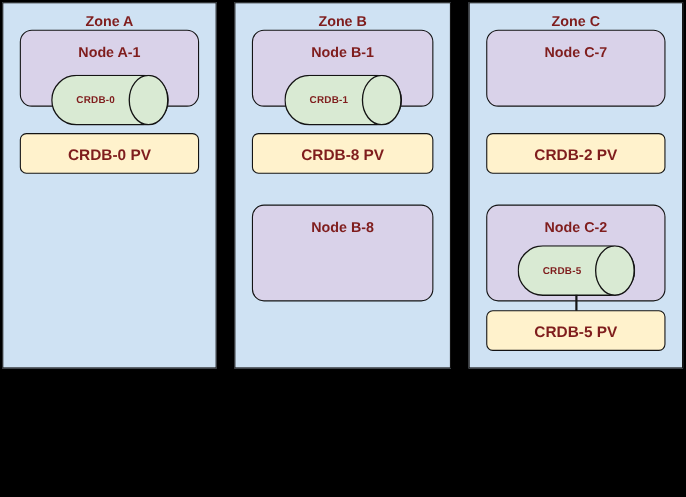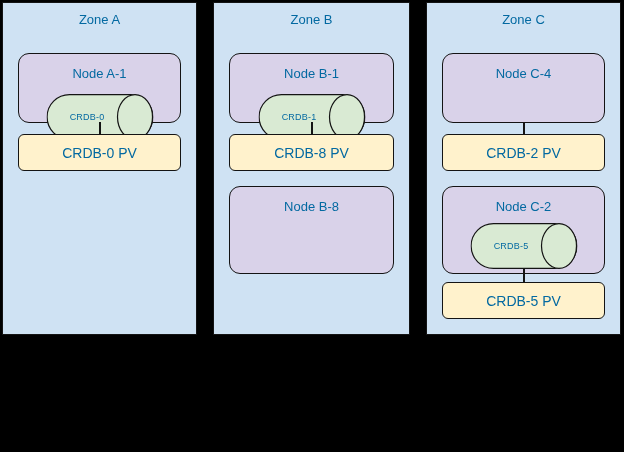--- a/index.html
+++ b/index.html
@@ -3,38 +3,38 @@
 <meta charset="utf-8">
 <style>
   :root{
     --canvas-bg:#000000; --zone-fill:#cfe2f3; --node-fill:#d9d2e9;
     --db-fill:#d9ead3; --pv-fill:#fff2cc; --line:#141414;
   }
   html,body{margin:0;padding:0;background:#000;}
   .stage{
     position:relative;width:624px;height:452px;overflow:hidden;
     background:var(--canvas-bg);
-    font-family:"Liberation Sans",sans-serif;color:#0369a1;
+    font-family:"Liberation Sans",sans-serif;color:#7f1d1d;font-weight:bold;
   }
   .zone{
     position:absolute;top:2px;height:333px;box-sizing:border-box;
     background:var(--zone-fill);border:1px solid var(--line);
   }
   .zone-a{left:2px;width:195px;}
   .zone-b{left:213px;width:197px;padding-left:32px;}
   .zone-c{left:426px;width:195px;}
   .zone-label{
     position:absolute;top:9px;left:0;right:0;text-align:center;
     font-size:13px;line-height:16px;
   }
   .node{
     position:absolute;left:15px;right:15px;box-sizing:border-box;
     background:var(--node-fill);border:1px solid var(--line);border-radius:11px;
   }
-  .node-top{top:50px;height:70px;}
+  .node-top{top:24px;height:70px;}
   .node-bottom{top:183px;height:88px;}
   .node-label{
     position:absolute;top:12px;left:0;right:0;text-align:center;
     font-size:13px;line-height:16px;
   }
   .cyl{
     position:absolute;left:50%;transform:translateX(-50%);
     width:107px;height:46px;
   }
   .node-top .cyl{top:40px;}
@@ -50,21 +50,21 @@
     position:absolute;left:calc(50% - 1px);width:2px;background:var(--line);
   }
   .conn-top{top:119px;height:15px;}
   .conn-bottom{top:265px;height:15px;}
   .pv{
     position:absolute;left:15px;right:15px;height:37px;box-sizing:border-box;
     background:var(--pv-fill);border:1px solid var(--line);border-radius:6px;
     display:flex;align-items:center;justify-content:center;
     font-size:14px;
   }
-  .pv-top{top:131px;}
+  .pv-top{top:118px;}
   .pv-bottom{top:279px;}
 </style>
 </head>
 <body>
 
 <div class="stage">
 
   <section class="zone zone-a">
     <div class="zone-label">Zone A</div>
 
@@ -100,21 +100,21 @@
 
     <div class="node node-bottom">
       <div class="node-label">Node B-8</div>
     </div>
   </section>
 
   <section class="zone zone-c">
     <div class="zone-label">Zone C</div>
 
     <div class="node node-top">
-      <div class="node-label">Node C-4</div>
+      <div class="node-label">Node C-7</div>
     </div>
     <div class="connector conn-top"></div>
     <div class="pv pv-top">CRDB-2 PV</div>
 
     <div class="node node-bottom">
       <div class="node-label">Node C-2</div>
       <div class="cyl">
         <svg viewBox="0 0 107 46">
           <rect class="cyl-shape" x="0.6" y="0.6" width="105.8" height="44.8" rx="22.4"></rect>
           <ellipse class="cyl-shape" cx="88.5" cy="23" rx="17.5" ry="22.4"></ellipse>

